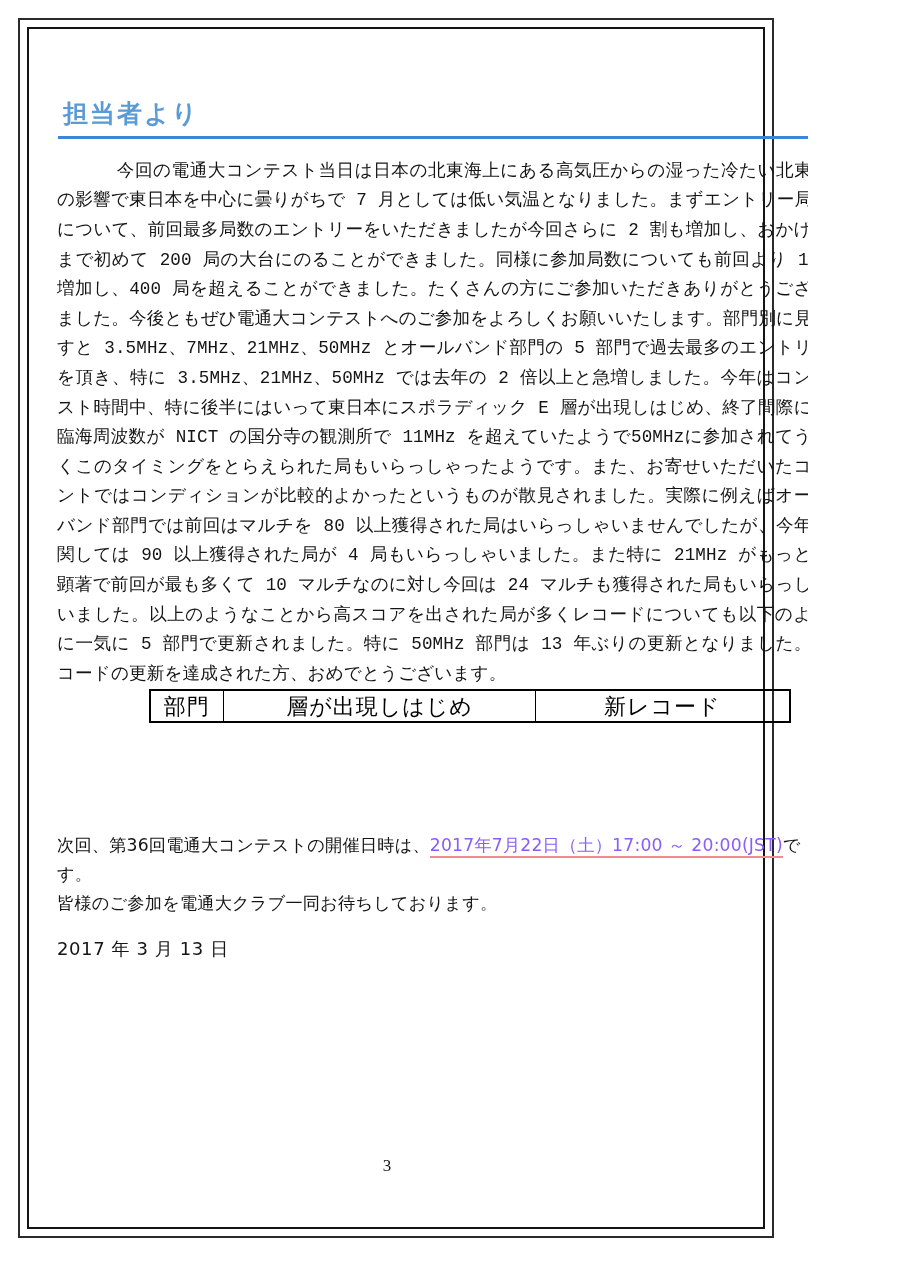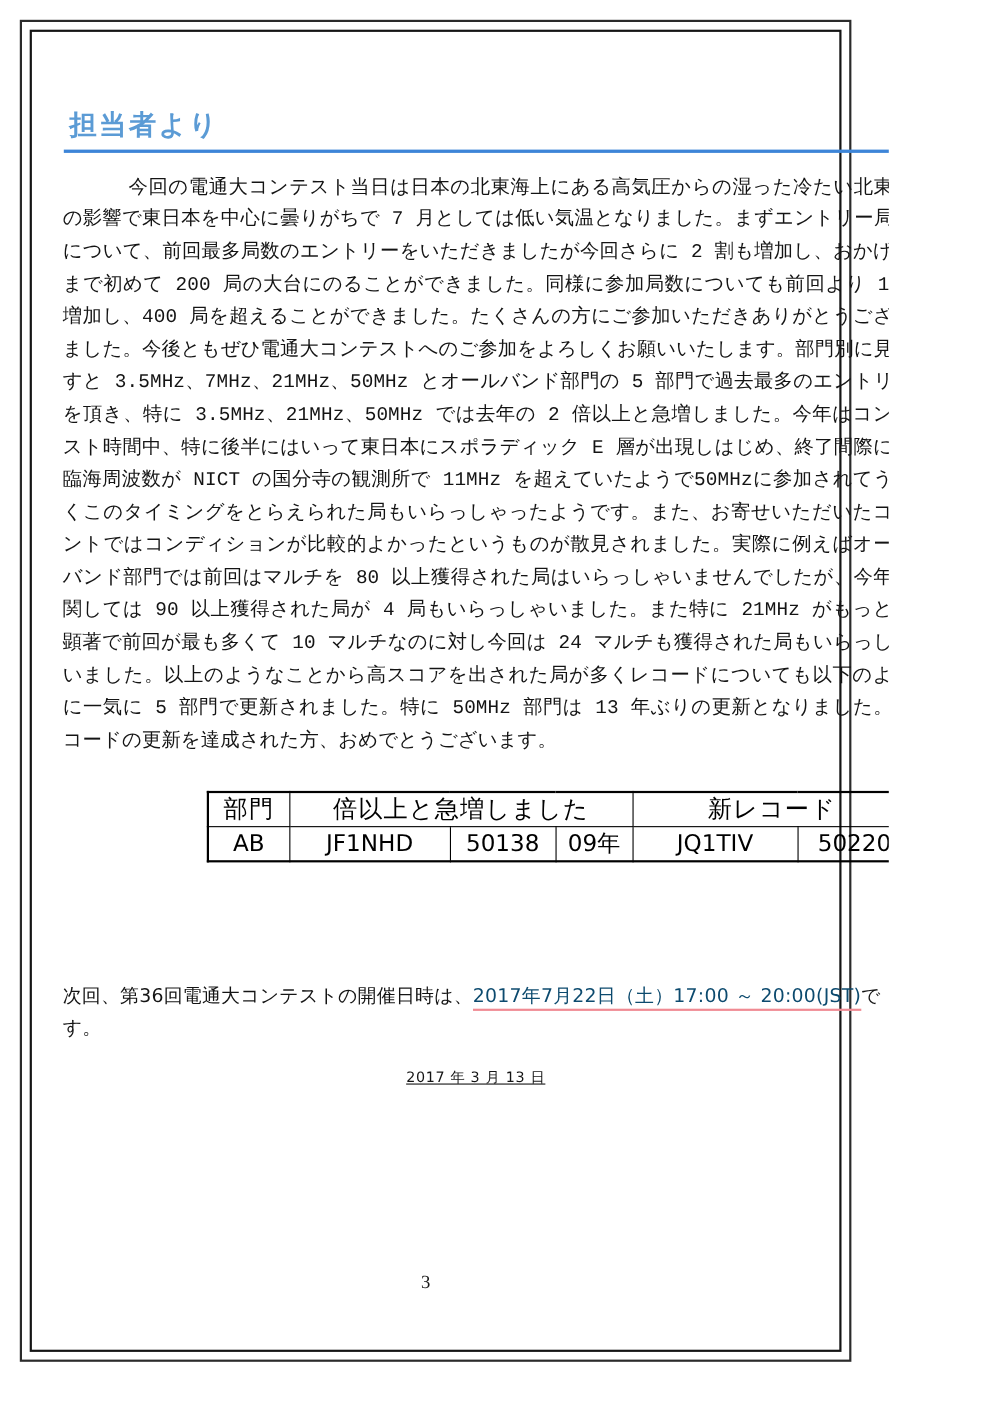--- a/index.html
+++ b/index.html
@@ -78,23 +78,22 @@
     text-justify: inter-character;
     letter-spacing: 0.1px;
     margin: 0;
     padding: 0;
     color: #141414;
     text-indent: 3.4em;
   }
 
   
   .table-wrap {
-    margin-top: 30px;
     display: flex;
-    justify-content: flex-end;
+    justify-content: center;
     padding-left: 52px;
   }
   table.records {
     border-collapse: collapse;
     font-family: "DejaVu Sans", "Liberation Sans", sans-serif;
     color: #000000;
     border: 2.5px solid #000;
   }
   table.records th,
   table.records td {
@@ -126,35 +125,34 @@
     font-family: "DejaVu Sans", "Liberation Sans", sans-serif;
     font-size: 17.2px;
     line-height: 29px;
     color: #141414;
     letter-spacing: 0.2px;
   }
   .closing .line2 {
     display: block;
   }
   .hl-date {
-    color: #0c4a6e;
+    color: #8b5cf6;
     border-bottom: 2.5px solid #f08a93;
     padding-bottom: 1px;
   }
 
   .signature {
     margin-top: 16px;
-    text-align: center;
-    font-family: "DejaVu Sans", "Liberation Sans", sans-serif;
-    font-size: 13px;
+    text-align: left;
+    font-family: "DejaVu Sans", "Liberation Sans", sans-serif;
+    font-size: 18px;
     line-height: 30px;
     color: #141414;
     letter-spacing: 0.6px;
     padding-right: 22px;
-    text-decoration: underline;
   }
 
   .page-number {
     position: absolute;
     left: 0;
     right: 34px;
     top: 1156px;
     text-align: center;
     font-family: "Liberation Serif", "DejaVu Serif", serif;
     font-size: 17px;
@@ -184,39 +182,32 @@
           <col class="col-div">
           <col class="col-call">
           <col class="col-score">
           <col class="col-year">
           <col class="col-ncall">
           <col class="col-nscore">
         </colgroup>
         <thead>
           <tr>
             <th rowspan="1">部門</th>
-            <th colspan="3">倍以上と急増しました</th>
+            <th colspan="3">層が出現しはじめ</th>
             <th colspan="2">新レコード</th>
           </tr>
         </thead>
         <tbody>
-          <tr>
-            <td>AB</td>
-            <td>JF1NHD</td>
-            <td>50138</td>
-            <td>09年</td>
-            <td>JQ1TIV</td>
-            <td>50220</td>
-          </tr>
         </tbody>
       </table>
     </div>
 
     <div class="closing">
       <span>次回、第36回電通大コンテストの開催日時は、</span><span class="hl-date">2017年7月22日（土）17:00 ～ 20:00(JST)</span><span>です。</span>
+      <span class="line2">皆様のご参加を電通大クラブ一同お待ちしております。</span>
     </div>
 
     <div class="signature">
       <div>2017 年 3 月 13 日</div>
     </div>
 
   </div>
 
   <div class="page-number">3</div>
 

